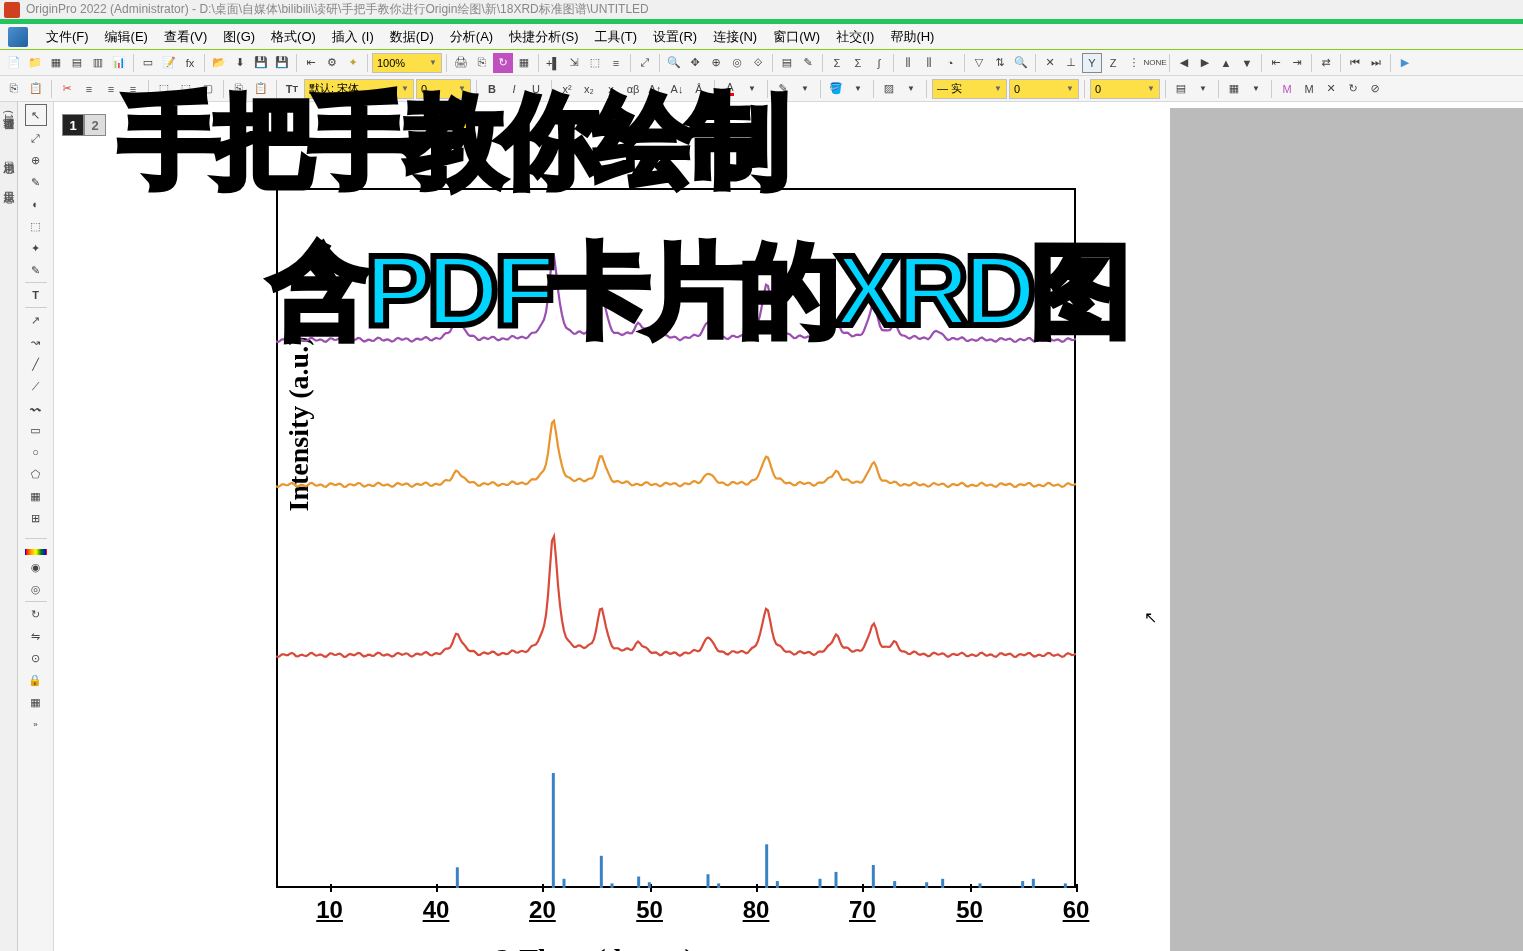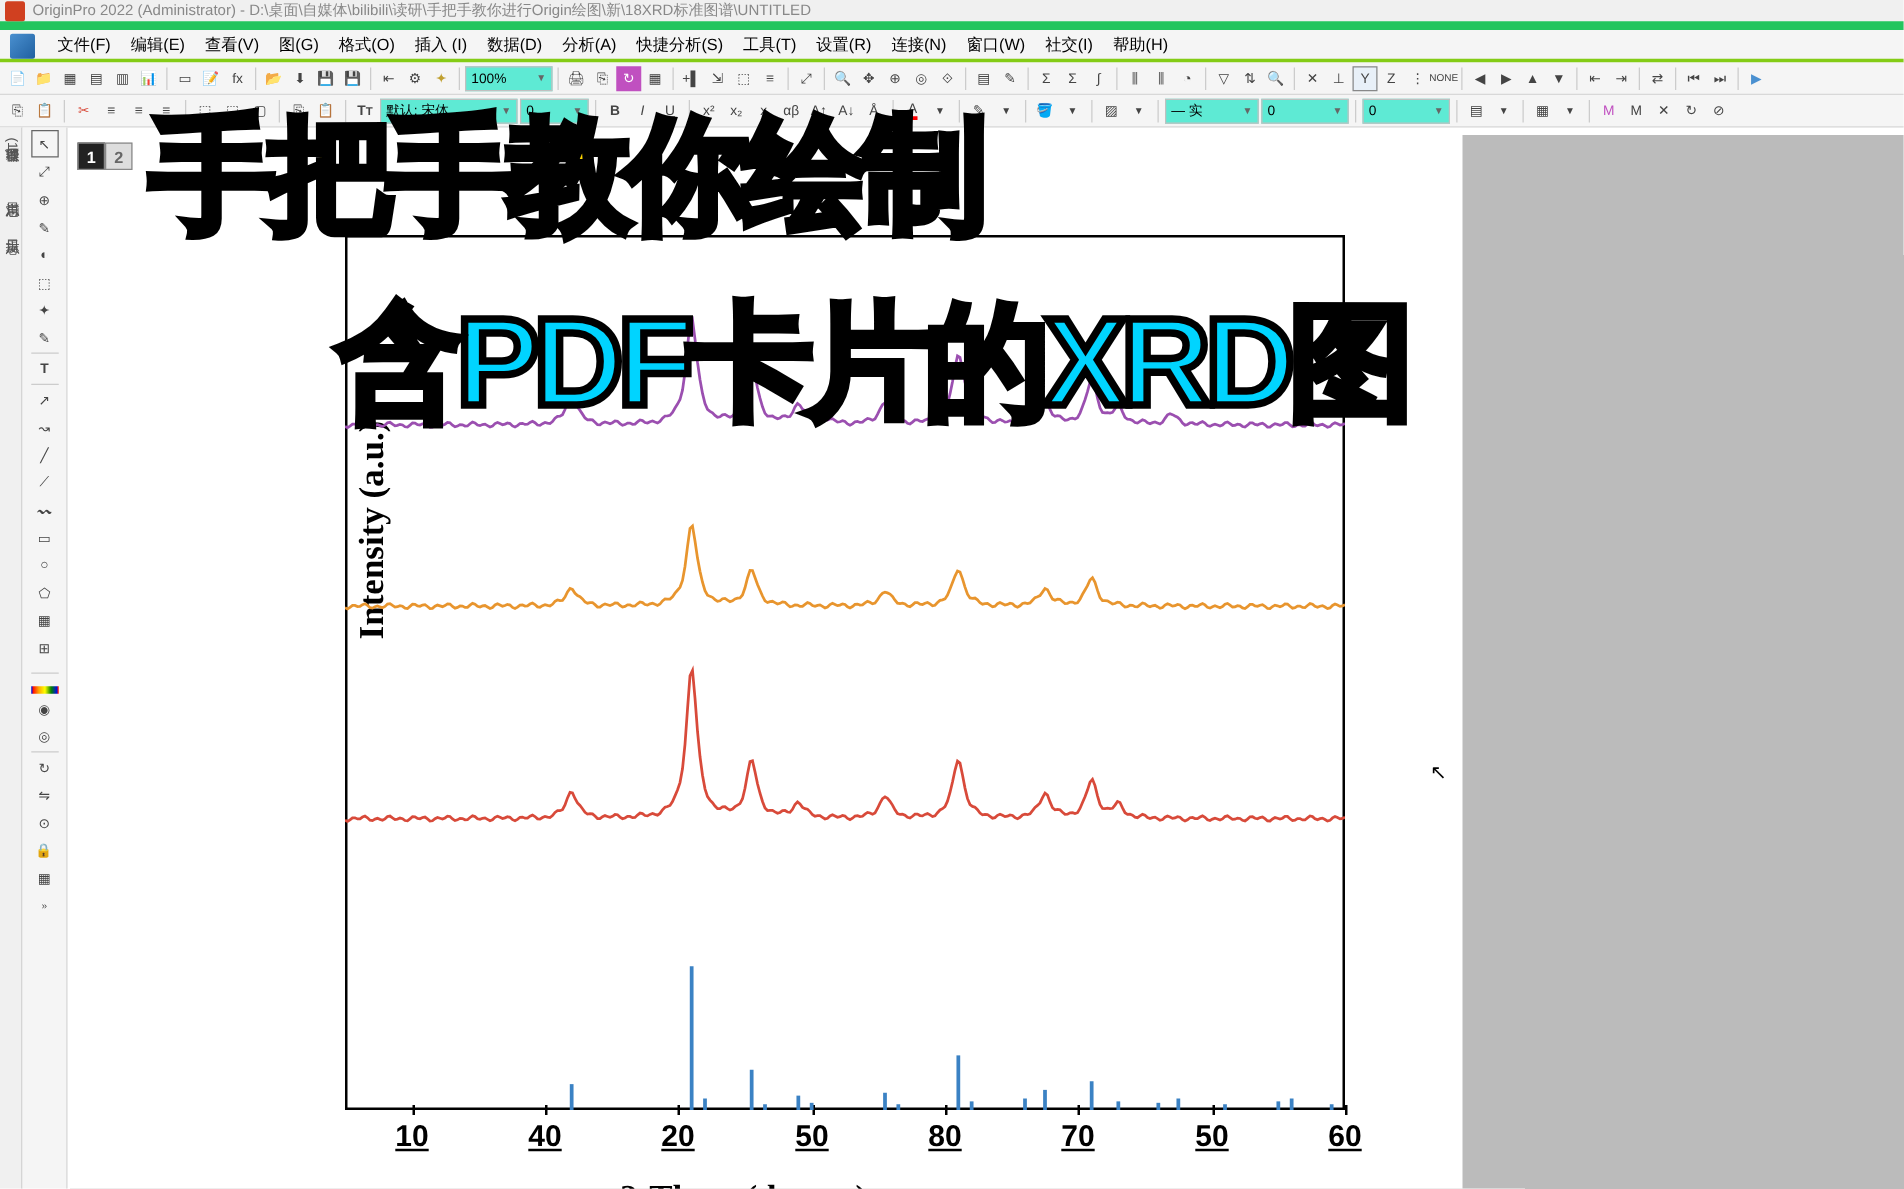--- a/index.html
+++ b/index.html
@@ -1,31 +1,31 @@
 <!DOCTYPE html>
 <html><head>
 <meta charset="utf-8">
 <style>
 * { margin:0; padding:0; box-sizing:border-box; font-family:"Microsoft YaHei",SimSun,Arial,sans-serif; }
 body { width:1523px; height:951px; background:#fff; overflow:hidden; position:relative; }
 
 
-.titlebar { height:24px; background:#f0f0f0; display:flex; align-items:center; padding:0 4px; border-bottom:7px solid #22c55e; font-size:12px; color:#888; }
+.titlebar { height:24px; background:#f0f0f0; display:flex; align-items:center; padding:0 4px; border-bottom:5px solid #22c55e; font-size:12px; color:#888; }
 .titlebar .app-icon { width:16px; height:16px; background:#d04020; border-radius:2px; margin-right:6px; display:inline-block; }
 
 
-.menubar { height:26px; background:#f5f5f5; display:flex; align-items:flex-end; padding:0 8px; border-bottom:3px solid #84cc16; font-size:13px; }
+.menubar { height:26px; background:#f5f5f5; display:flex; align-items:center; padding:0 8px; border-bottom:1px solid #84cc16; font-size:13px; }
 .menubar .m-icon { width:20px; height:20px; background:linear-gradient(135deg,#4a90d0,#2060a0); border-radius:2px; margin-right:10px; }
 .menubar .m-item { padding:2px 8px; cursor:default; }
 
 
 .toolbar { height:26px; background:#f5f5f5; display:flex; align-items:center; padding:0 4px; border-bottom:1px solid #d8d8d8; gap:1px; }
 .tbtn { width:20px; height:20px; border:1px solid transparent; display:flex; align-items:center; justify-content:center; font-size:11px; color:#444; cursor:default; }
 .tsep { width:1px; height:18px; background:#ccc; margin:0 3px; }
-.tcombo { height:20px; border:1px solid #c0c0c0; background:#5eead4; font-size:11px; padding:0 4px; display:flex; align-items:center; min-width:40px; }
+.tcombo { height:20px; border:1px solid #c0c0c0; background:#fde047; font-size:11px; padding:0 4px; display:flex; align-items:center; min-width:40px; }
 .tcombo.wide { min-width:110px; }
 .tcombo .dd { margin-left:auto; font-size:8px; color:#666; }
 
 
 .fmt-toolbar { height:26px; background:#f5f5f5; display:flex; align-items:center; padding:0 4px; border-bottom:1px solid #d8d8d8; gap:2px; }
 .side-left2 { position:absolute; left:24px; top:102px; width:26px; bottom:0; background:#f5f5f5; border-right:1px solid #d8d8d8; display:flex; flex-direction:column; align-items:center; padding-top:2px; gap:2px; }
 
 
 .layer-tabs { position:absolute; left:56px; top:108px; display:flex; gap:0; }
 .ltab { min-width:22px; height:22px; border:1px solid #888; background:#222; color:#fff; font-size:13px; font-weight:bold; display:flex; align-items:center; justify-content:center; padding:0 4px; }

